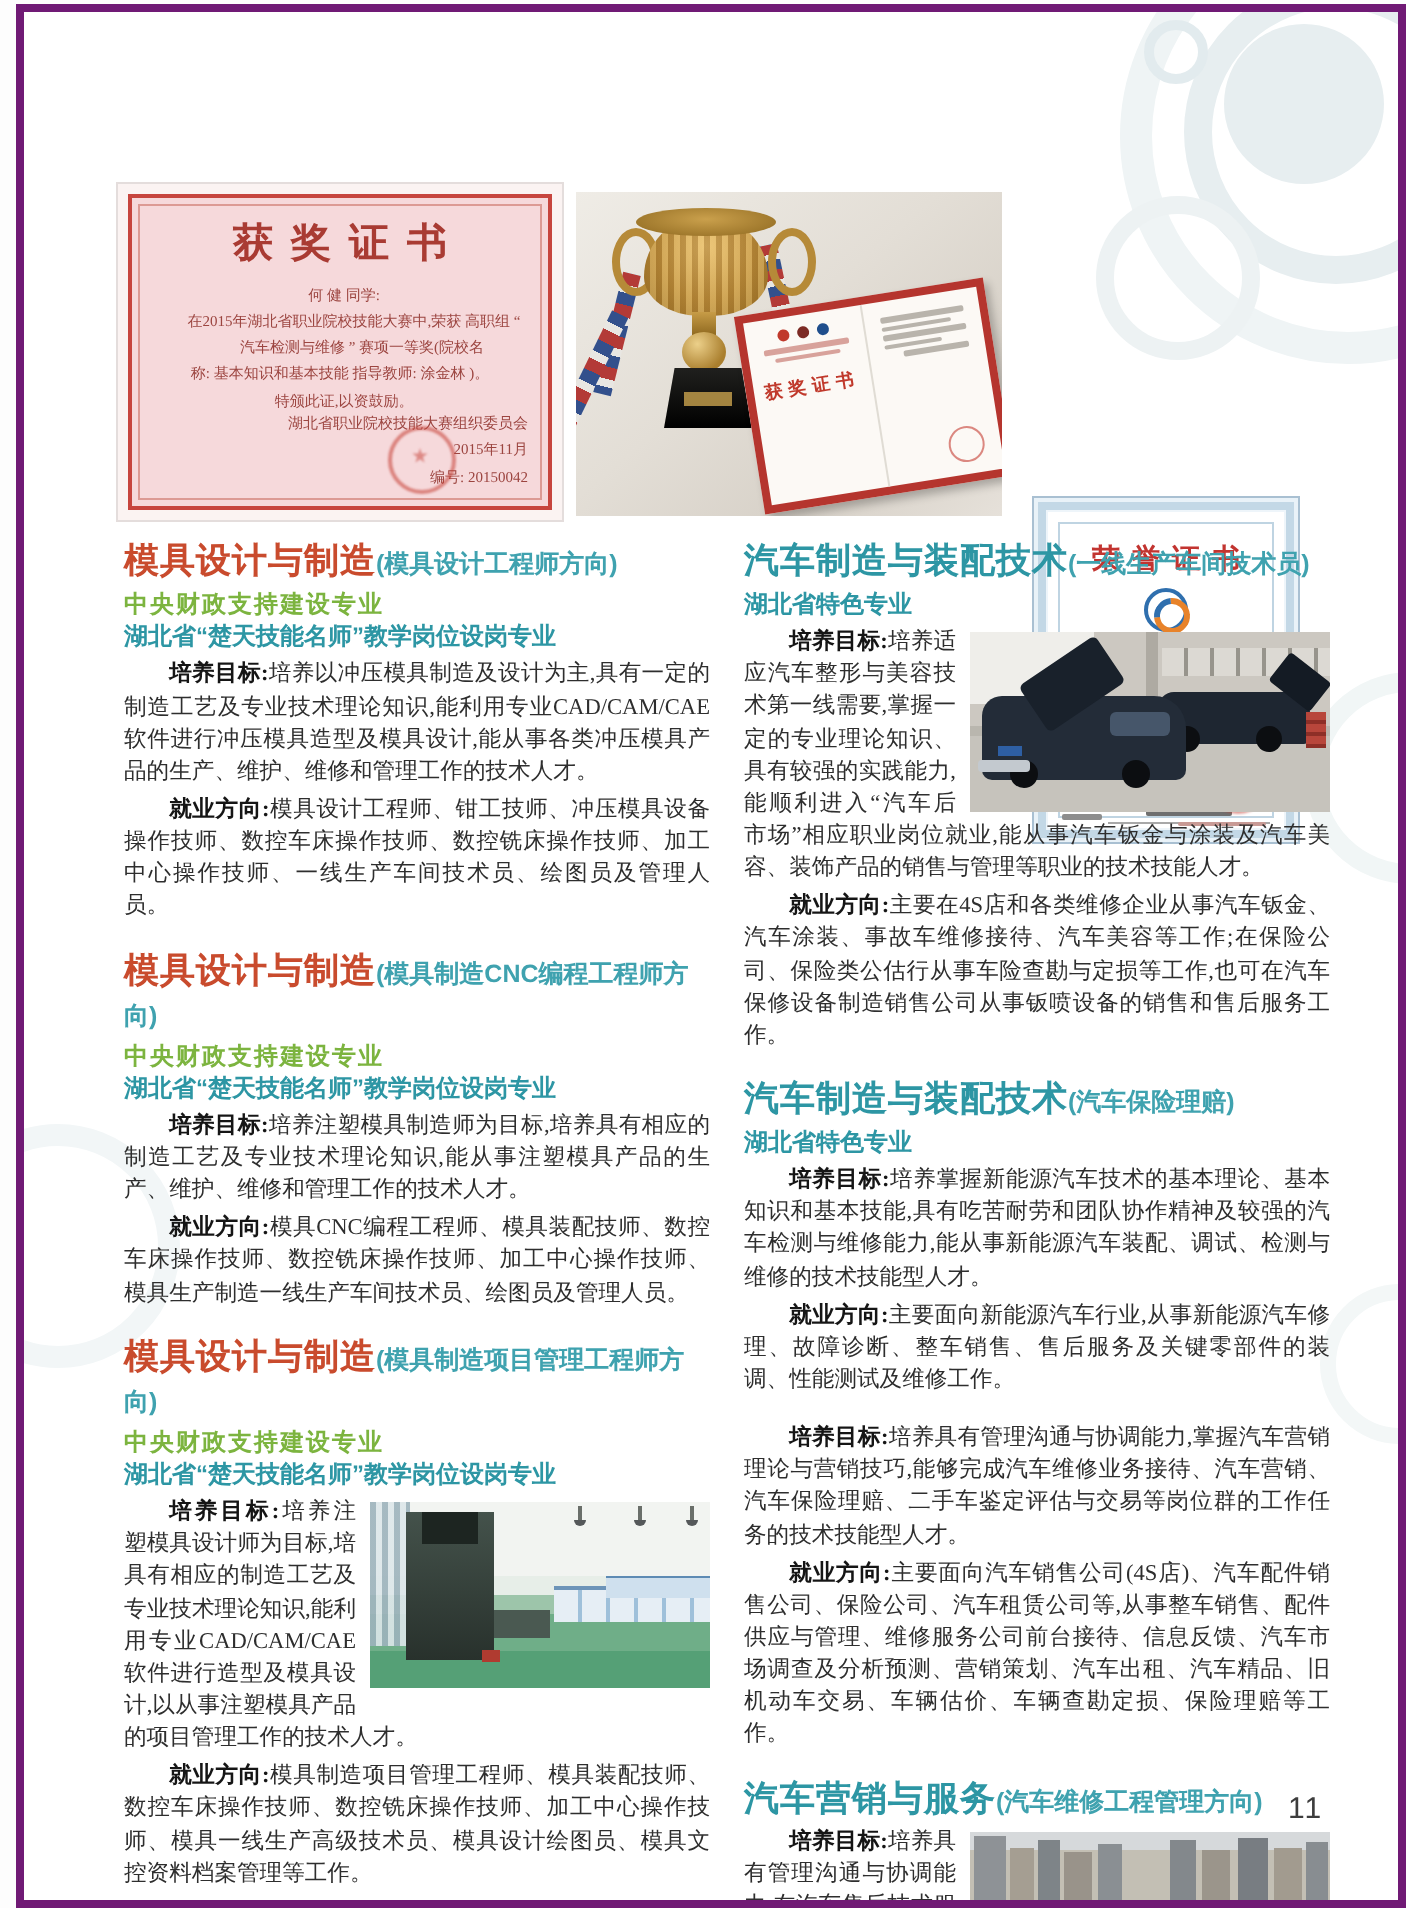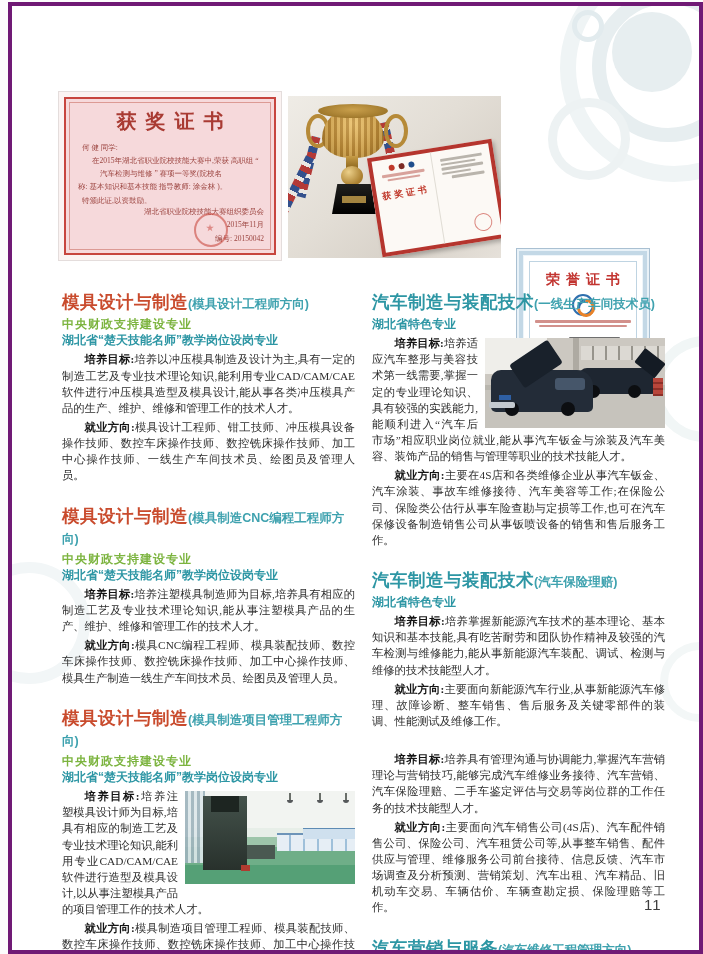--- a/index.html
+++ b/index.html
@@ -24,21 +24,21 @@
   .cert-a-inner{
     width:100%;height:100%;box-sizing:border-box;background:#f6d9db;
     border:2px solid #c7453e;box-shadow:inset 0 0 0 3px #f6d9db,inset 0 0 0 4px #dc9a94;
     position:relative;overflow:hidden;
   }
   .cert-a-title{
     text-align:center;color:#a93b33;font-weight:bold;font-size:20px;
     letter-spacing:9px;margin-top:9px;text-indent:9px;
   }
   .cert-a-body{margin:6px 12px 0 12px;color:#9c4540;font-size:7.5px;line-height:1.75;}
-  .cert-a-body div{white-space:nowrap;overflow:hidden;}
+  .cert-a-body div{white-space:nowrap;overflow:hidden;text-align:center;}
   .cert-a-body .l1{margin-left:4px;}
   .cert-a-body .l2{text-indent:14px;}
   .cert-a-body .l3{text-indent:22px;}
   .cert-a-right{position:absolute;right:10px;bottom:8px;text-align:right;color:#9c4540;font-size:7.5px;line-height:1.8;}
   .cert-a-seal{
     position:absolute;left:128px;top:114px;width:30px;height:30px;border-radius:50%;
     border:2px solid rgba(197,60,50,.55);filter:blur(.4px);
   }
   .cert-a-seal i{position:absolute;left:10px;top:9px;width:8px;height:8px;background:rgba(197,60,50,.5);
     clip-path:polygon(50% 0,61% 35%,98% 35%,68% 57%,79% 91%,50% 70%,21% 91%,32% 57%,2% 35%,39% 35%);}
@@ -105,21 +105,21 @@
   .cert-c-row .fld .bar{width:62%;height:3px;background:#6f6f6f;margin:3px auto 0 auto;border-radius:1px;}
   .cert-c-seal{position:absolute;right:13px;bottom:14px;width:30px;height:30px;border-radius:50%;
     border:2px solid rgba(197,60,50,.5);filter:blur(.4px);}
   .cert-c-seal i{position:absolute;left:10px;top:9px;width:9px;height:9px;background:rgba(197,60,50,.45);
     clip-path:polygon(50% 0,61% 35%,98% 35%,68% 57%,79% 91%,50% 70%,21% 91%,32% 57%,2% 35%,39% 35%);}
   .cert-c-date{position:absolute;right:16px;bottom:8px;width:44px;height:2.5px;background:#c89a95;border-radius:1px;}
   
   .col{position:absolute;z-index:2;width:293px;top:264px;}
   .col-left{left:50px;}
   .col-right{left:360px;}
-  .sec{margin-bottom:13px;margin-top:22px;}
+  .sec{margin-bottom:13px;}
   .sec h2{
     margin:0 0 3px 0;font-family:"Liberation Sans","DejaVu Sans",sans-serif;
     font-size:17.5px;line-height:1.2;font-weight:bold;letter-spacing:.5px;
   }
   .sec h2 .dir{font-size:12.5px;font-weight:bold;color:#3fa2af;letter-spacing:0;}
   .t-red{color:#c94b2d;}
   .t-teal{color:#2d96a4;}
   .badge{font-family:"Liberation Sans","DejaVu Sans",sans-serif;font-weight:bold;line-height:1.35;}
   .badge-green{color:#7cb43f;font-size:12px;letter-spacing:1px;}
   .badge-teal{color:#2d96a4;font-size:12px;}

